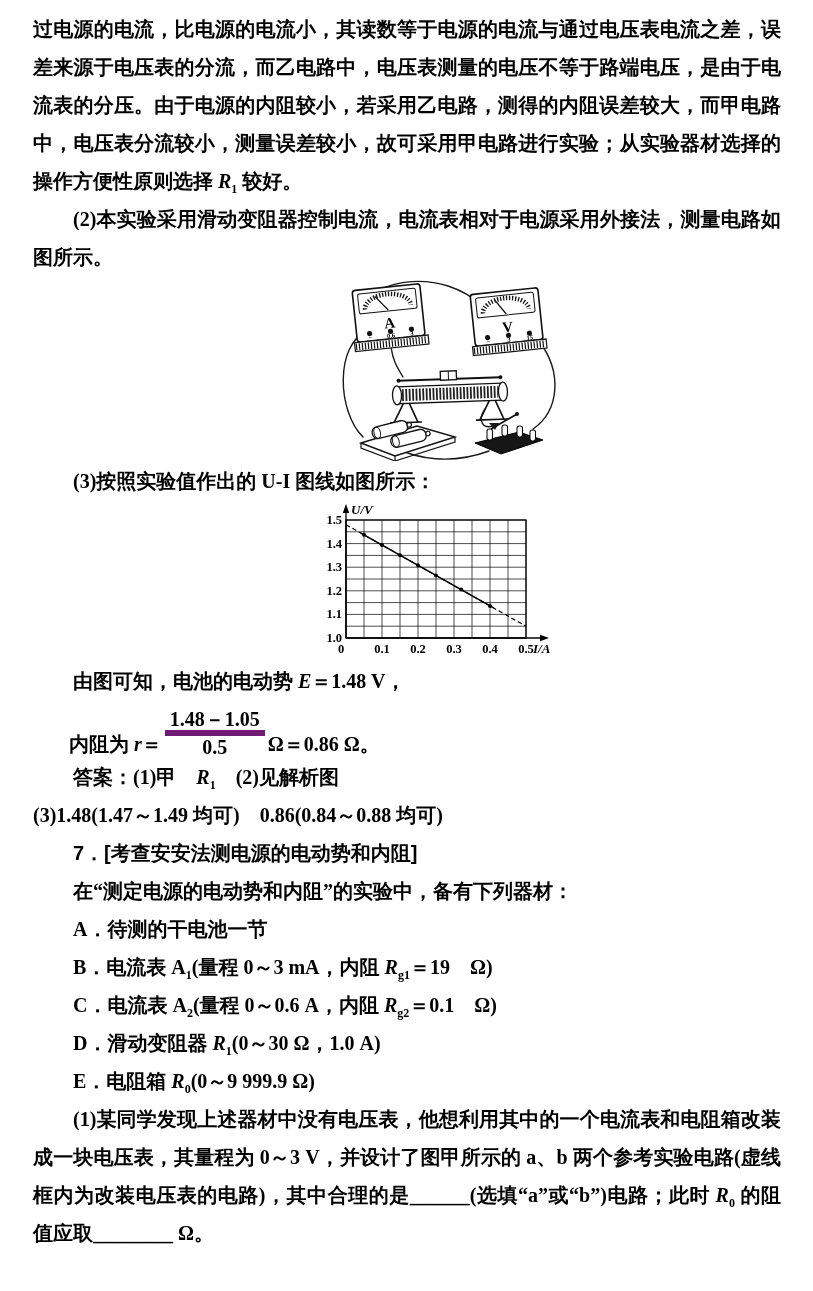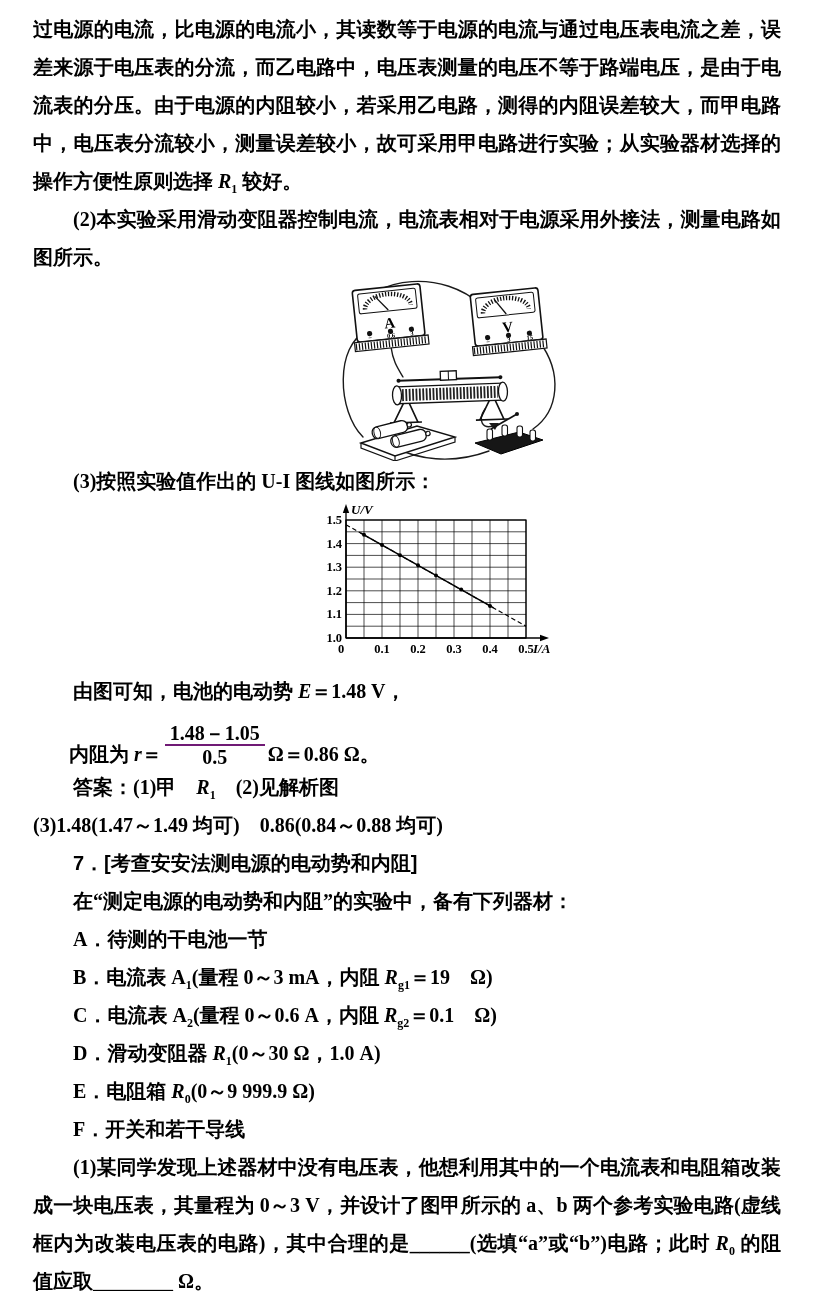--- a/index.html
+++ b/index.html
@@ -7,28 +7,28 @@
        font-family:"Liberation Serif","DejaVu Serif",serif;}
   .page{padding:10px 32px 0 33px;font-size:20px;line-height:38px;
         font-weight:600;text-align:justify;}
   p{margin:0;}
   .ind{text-indent:2em;}
   .hei{font-family:"Liberation Sans","DejaVu Sans",sans-serif;font-weight:700;}
   sub{font-size:0.6em;line-height:0;}
   .figure{text-align:center;line-height:0;}
   .fig-circuit{margin:3px 0 1px;}
   .fig-circuit svg{margin-left:88px;}
-  .fig-chart{margin:4px 0 12px;}
+  .fig-chart{margin:4px 0 2px;}
   .fig-chart svg{margin-left:58px;}
   .fig-chart text{font-family:"Liberation Serif","DejaVu Serif",serif;font-weight:600;}
   svg text{font-family:"Liberation Serif","DejaVu Serif",serif;font-weight:700;}
   .eqline{display:flex;align-items:flex-end;height:58px;line-height:normal;padding-left:1.8em;}
   .frac{display:inline-flex;flex-direction:column;align-items:center;
         line-height:1.1;margin:0 3px;}
-  .frac .num{border-bottom:2px solid #701a75;padding:0 5px;}
+  .frac .num{border-bottom:6px solid #701a75;padding:0 5px;}
   .frac .den{padding:0 5px;}
 </style>
 </head>
 <body>
 
 <div class="page">
 
   <p><span>过电源的电流，比电源的电流小，其读数等于电源的电流与通过电压表电流之差，误差来源于电压表的分流，而乙电路中，电压表测量的电压不等于路端电压，是由于电流表的分压。由于电源的内阻较小，若采用乙电路，测得的内阻误差较大，而甲电路中，电压表分流较小，测量误差较小，故可采用甲电路进行实验；从实验器材选择的操作方便性原则选择 </span><span style="font-style: italic;">R</span><sub>1</sub><span> 较好。</span></p>
 
   <p class="ind"><span>(2)本实验采用滑动变阻器控制电流，电流表相对于电源采用外接法，测量电路如图所示。</span></p>
@@ -190,17 +190,16 @@
   <p>(3)1.48(1.47～1.49 均可)　0.86(0.84～0.88 均可)</p>
 
   <p class="ind"><span class="hei">7．[考查安安法测电源的电动势和内阻]</span></p>
   <p class="ind">在“测定电源的电动势和内阻”的实验中，备有下列器材：</p>
 
   <p class="ind"><span>A．待测的干电池一节</span></p>
   <p class="ind"><span>B．电流表 A</span><sub>1</sub><span>(量程 0～3 mA，内阻 </span><span style="font-style: italic;">R</span><sub>g1</sub><span>＝19　Ω)</span></p>
   <p class="ind"><span>C．电流表 A</span><sub>2</sub><span>(量程 0～0.6 A，内阻 </span><span style="font-style: italic;">R</span><sub>g2</sub><span>＝0.1　Ω)</span></p>
   <p class="ind"><span>D．滑动变阻器 </span><span style="font-style: italic;">R</span><sub>1</sub><span>(0～30 Ω，1.0 A)</span></p>
   <p class="ind"><span>E．电阻箱 </span><span style="font-style: italic;">R</span><sub>0</sub><span>(0～9 999.9 Ω)</span></p>
-  <p class="ind"><span>F．开关和若干导线</span></p>
 
   <p class="ind"><span>(1)某同学发现上述器材中没有电压表，他想利用其中的一个电流表和电阻箱改装成一块电压表，其量程为 0～3 V，并设计了图甲所示的 a、b 两个参考实验电路(虚线框内为改装电压表的电路)，其中合理的是______(选填“a”或“b”)电路；此时 </span><span style="font-style: italic;">R</span><sub>0</sub><span> 的阻值应取________ Ω。</span></p>
 
 </div>
 
 </body></html>

